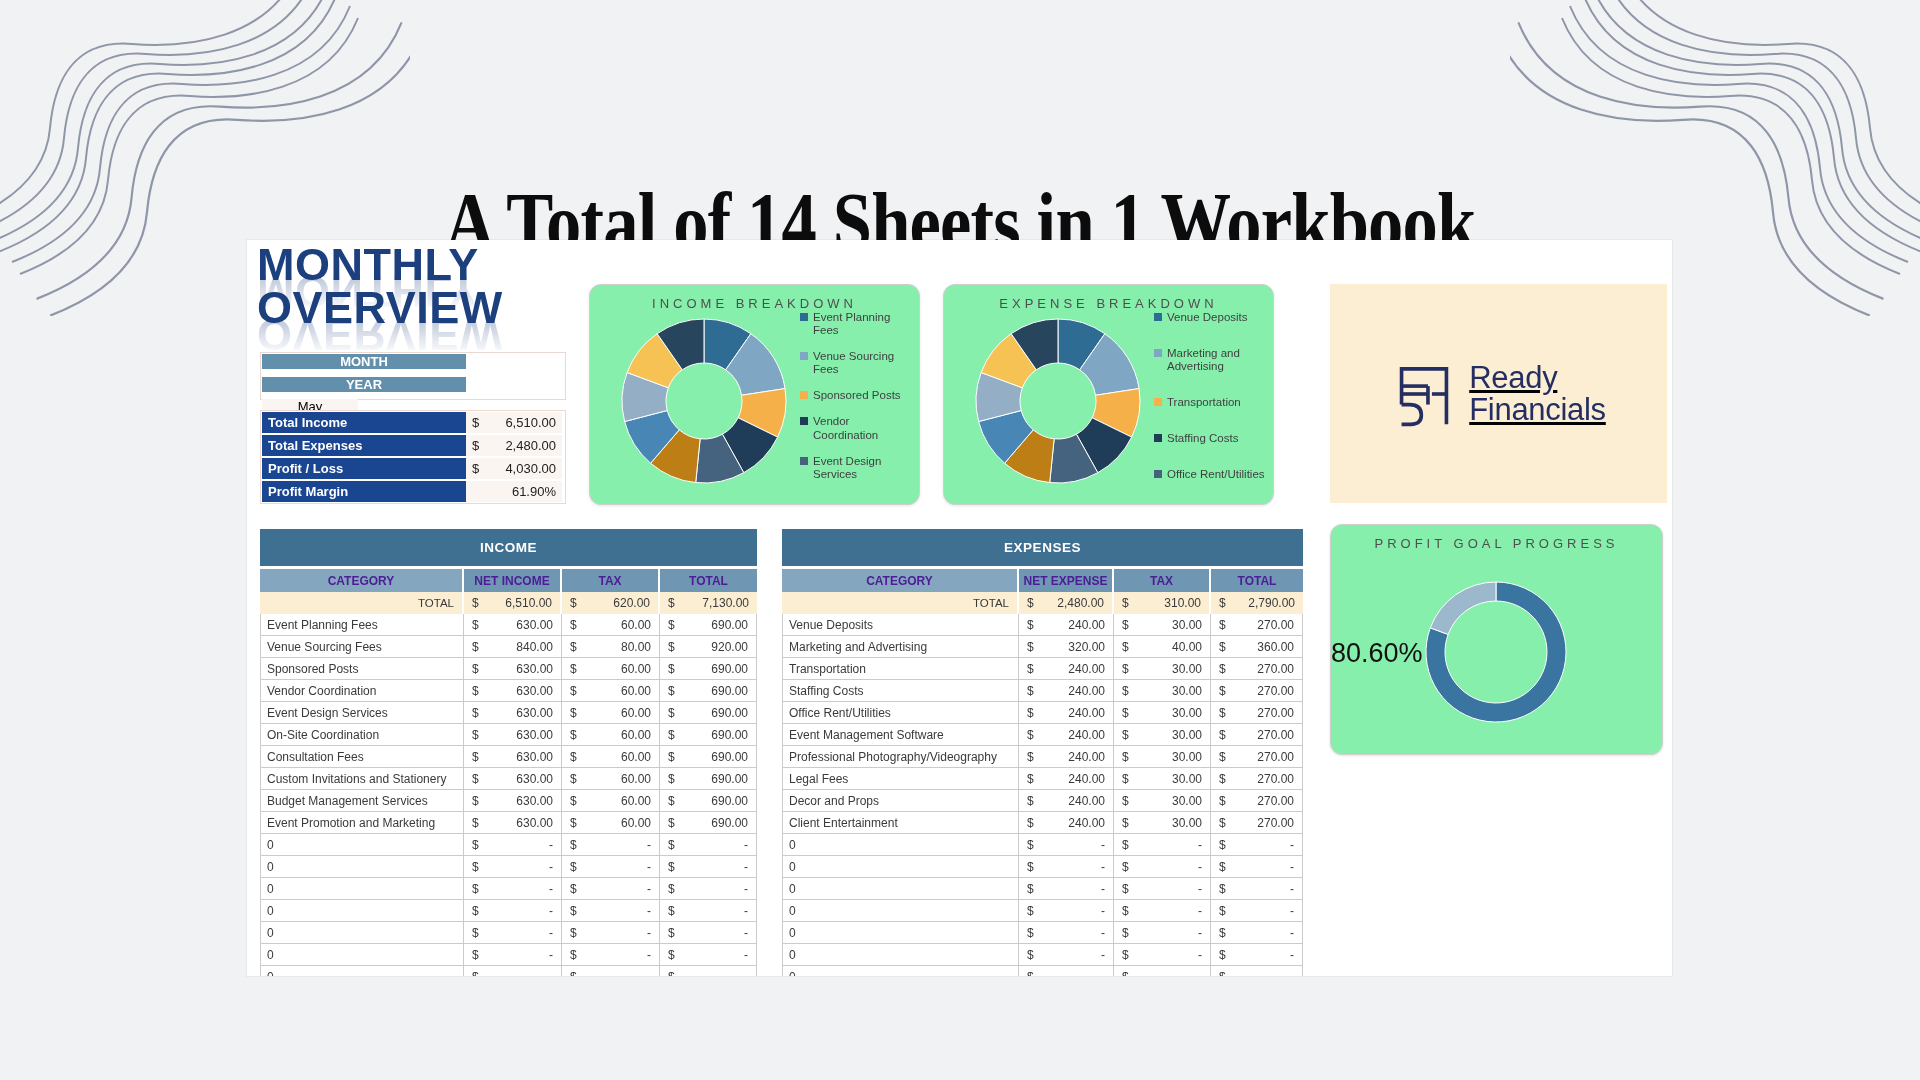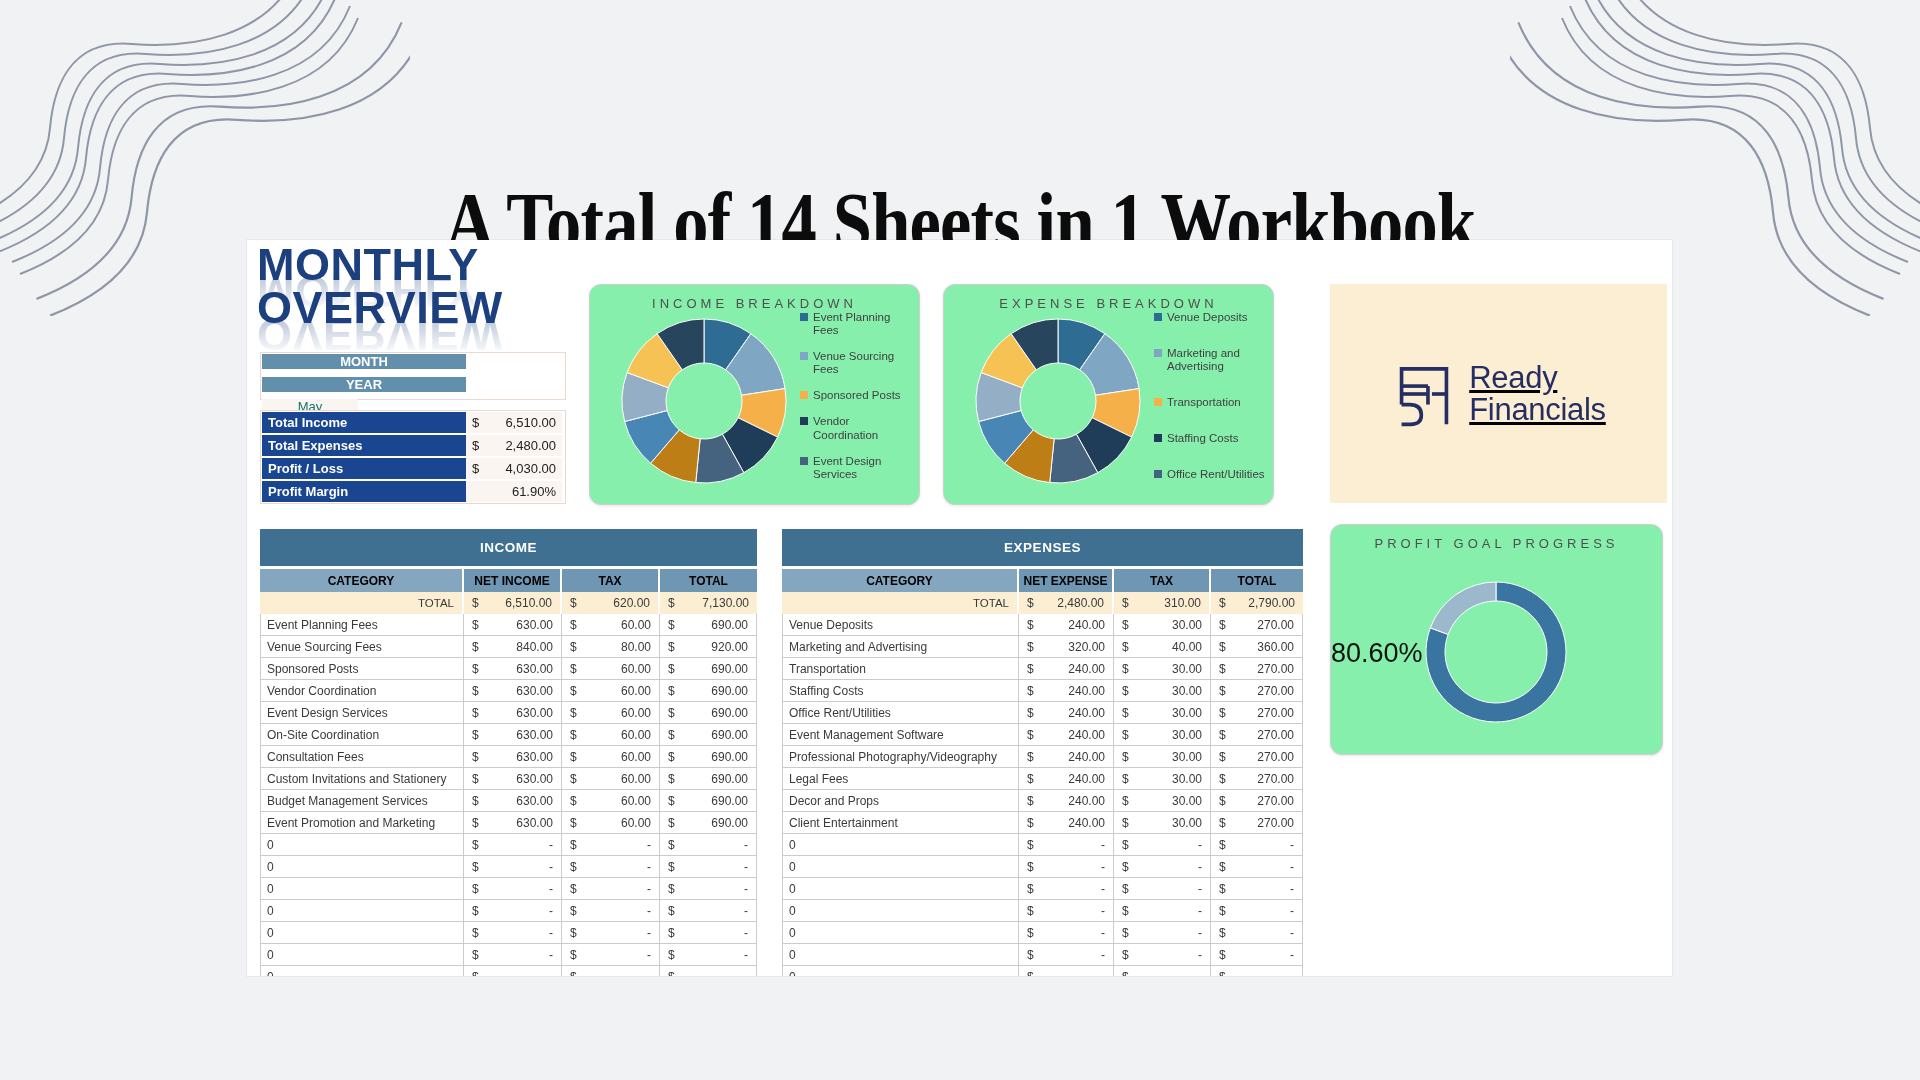--- a/index.html
+++ b/index.html
@@ -34,21 +34,21 @@
     display:block;font-size:45px;font-weight:bold;color:#1c3f7d;letter-spacing:.5px;
     -webkit-box-reflect:below -18px linear-gradient(to bottom, rgba(0,0,0,0), rgba(0,0,0,.35));
   }
 
   
   .my-table{position:absolute;left:13px;top:112px;width:302px;border:1px solid #ead9d1;background:#fff;padding:1px;}
   .my-row{display:flex;height:21px;margin-bottom:2px;flex-direction:column;}
   .my-row:last-child{margin-bottom:0;}
   .my-head{width:204px;background:#6290ac;color:#fff;font-size:13px;font-weight:bold;
     display:flex;align-items:center;justify-content:center;}
-  .my-val{width:96px;background:#fbf5f2;color:#0f766e;font-size:13px;
+  .my-val{width:96px;background:#fbf5f2;color:#000000;font-size:13px;
     display:flex;align-items:center;justify-content:center;margin-top:30px;}
 
   
   .summary{position:absolute;left:13px;top:170px;width:302px;border:1px solid #ead9d1;background:#fff;padding:1px;}
   .sum-row{display:flex;height:21px;margin-bottom:2px;}
   .sum-row:last-child{margin-bottom:0;}
   .sum-label{width:204px;background:#1a4590;color:#fff;font-size:13px;font-weight:bold;
     display:flex;align-items:center;padding-left:6px;box-sizing:border-box;}
   .sum-val{width:96px;background:#fbf5f2;color:#222;font-size:13px;
     display:flex;align-items:center;justify-content:space-between;padding:0 6px;box-sizing:border-box;}
@@ -76,21 +76,21 @@
   .logo-name{color:#252e62;font-size:31px;line-height:1.02;letter-spacing:-.3px;}
 
   
   .fin-table{position:absolute;top:289px;font-size:12px;color:#3a3a3a;}
   .fin-table.income-table{left:13px;width:497px;}
   .fin-table.expenses-table{left:535px;width:521px;}
   .t-title{height:37px;background:#3f7092;color:#fff;font-weight:bold;font-size:13.5px;
     display:flex;align-items:center;justify-content:center;letter-spacing:.5px;margin-bottom:3px;}
   .t-row{display:flex;}
   .cell{box-sizing:border-box;display:flex;align-items:center;}
-  .t-head .cell{height:23px;color:#000000;font-weight:bold;justify-content:center;
+  .t-head .cell{height:23px;color:#4c1d95;font-weight:bold;justify-content:center;
     background:#6f97b3;border-right:2px solid #fff;}
   .t-head .cell.c0{background:#84a6be;}
   .t-head .cell:last-child{border-right:none;}
   .total-row .cell{height:22px;background:#fbeed3;border-right:2px solid #fff;}
   .total-row .cell:last-child{border-right:none;}
   .total-row .cell.c0{justify-content:flex-end;padding-right:8px;font-size:11.5px;}
   .d-row .cell{height:22px;background:#fff;border-bottom:1px solid #cbcbcb;border-right:1px solid #cbcbcb;}
   .d-row .cell.c0{border-left:1px solid #cbcbcb;padding-left:6px;}
   .money{justify-content:space-between;padding:0 8px;}
   .income-table .c0{width:204px;} .income-table .c1{width:98px;}

